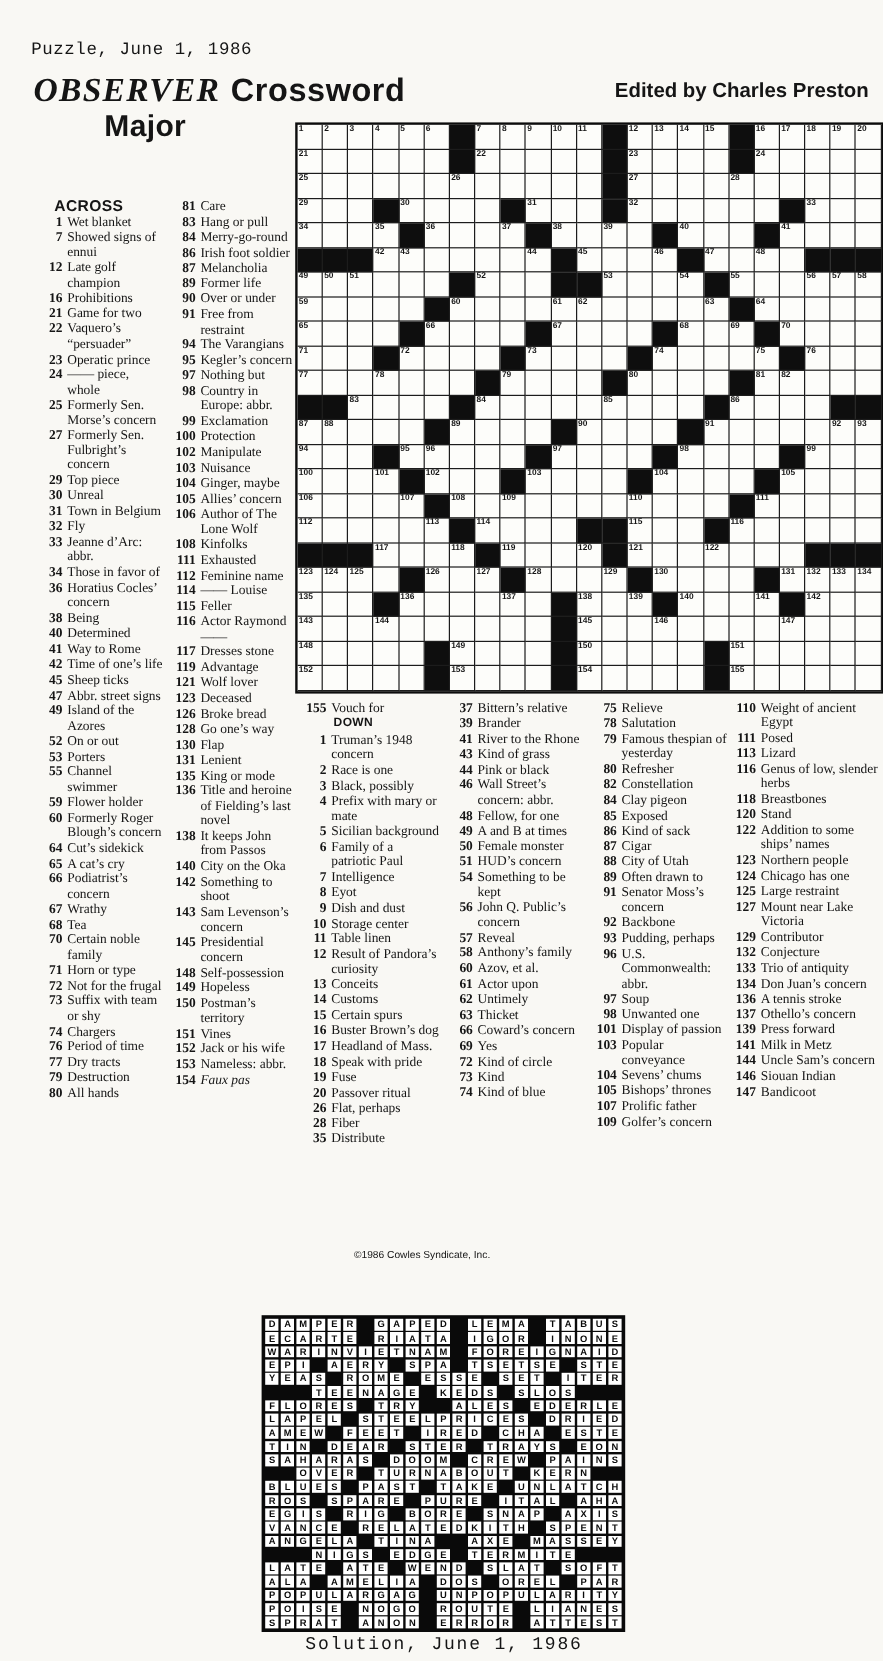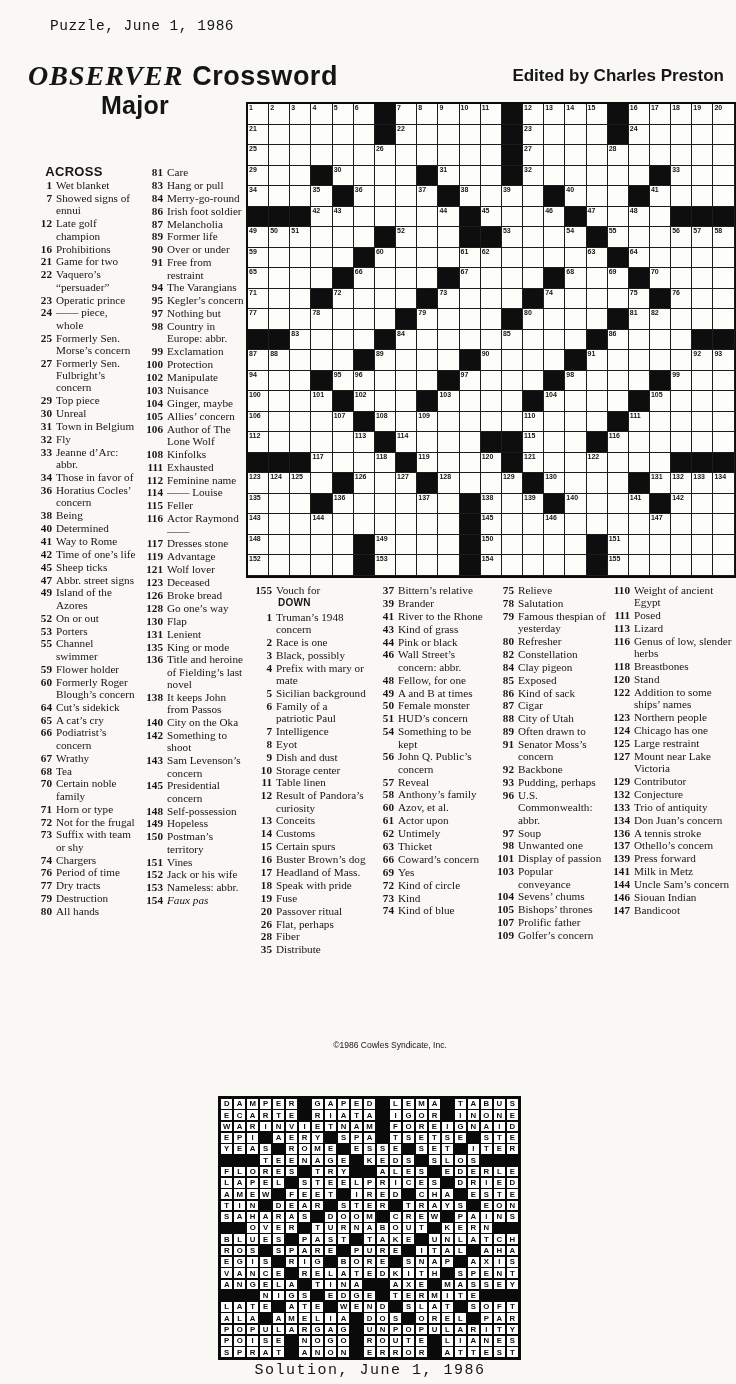--- a/index.html
+++ b/index.html
@@ -2,38 +2,38 @@
 <html><head>
 <meta charset="utf-8">
 <style>
   html,body{margin:0;padding:0}
   body{
     position:relative;width:736px;height:1384px;
     background:#f9f8f4;color:#151515;
     font-family:"Liberation Serif",serif;overflow:hidden;
   }
   .dateline{
-    position:absolute;left:26px;top:18px;
-    font-family:"Liberation Mono",monospace;font-size:14.5px;letter-spacing:.5px;margin-left:24px;
+    position:absolute;left:26px;top:34px;
+    font-family:"Liberation Mono",monospace;font-size:14.5px;letter-spacing:.5px;
   }
   .masthead{position:absolute;left:28px;top:60px;white-space:nowrap}
   .masthead .obs{
     font-family:"Liberation Serif",serif;font-style:italic;font-weight:bold;
     font-size:28px;letter-spacing:1px;
   }
   .masthead .cw{
     font-family:"Liberation Sans",sans-serif;font-weight:bold;
     font-size:27px;margin-left:9px;letter-spacing:.5px;
   }
   .edited{
     position:absolute;right:12px;top:66px;
     font-family:"Liberation Sans",sans-serif;font-weight:bold;font-size:17px;
   }
   .ptitle{
-    position:absolute;left:36px;top:92px;width:198px;text-align:center;
+    position:absolute;left:22px;top:92px;width:198px;text-align:center;
     font-family:"Liberation Sans",sans-serif;font-weight:bold;
     font-size:25px;line-height:27px;letter-spacing:.3px;
   }
   .cluecol{position:absolute;font-size:11.2px;line-height:12.3px}
   #col-a{left:30px;top:166px;width:107px}
   #col-b{left:141px;top:166px;width:106px}
   #col-c{left:250px;top:584px;width:117px}
   #col-d{left:372px;top:584px;width:116px}
   #col-e{left:492px;top:584px;width:116px}
   #col-f{left:608px;top:584px;width:126px}
@@ -57,21 +57,21 @@
   .pc{
     box-sizing:border-box;position:relative;
     border-right:1px solid #1c1c1c;border-bottom:1px solid #1c1c1c;
   }
   .pc.blk{background:#0e0e0e}
   .pn{
     position:absolute;top:0;left:1px;
     font-family:"Liberation Sans",sans-serif;font-size:7px;font-weight:bold;line-height:8px;
   }
   .copyright{
-    position:absolute;left:295px;top:1040px;width:190px;text-align:center;
+    position:absolute;left:295px;top:1040px;width:190px;
     font-family:"Liberation Sans",sans-serif;font-size:8.5px;
   }
   #solution-grid{
     position:absolute;left:218px;top:1096px;background:#0a0a0a;padding:3px;
     display:grid;grid-template-columns:repeat(23,11.4px);grid-auto-rows:9.7px;gap:1.6px;
   }
   .sc{
     background:#fff;display:flex;align-items:center;justify-content:center;
     font-family:"Liberation Sans",sans-serif;font-weight:bold;font-size:7.8px;color:#0a0a0a;
   }

